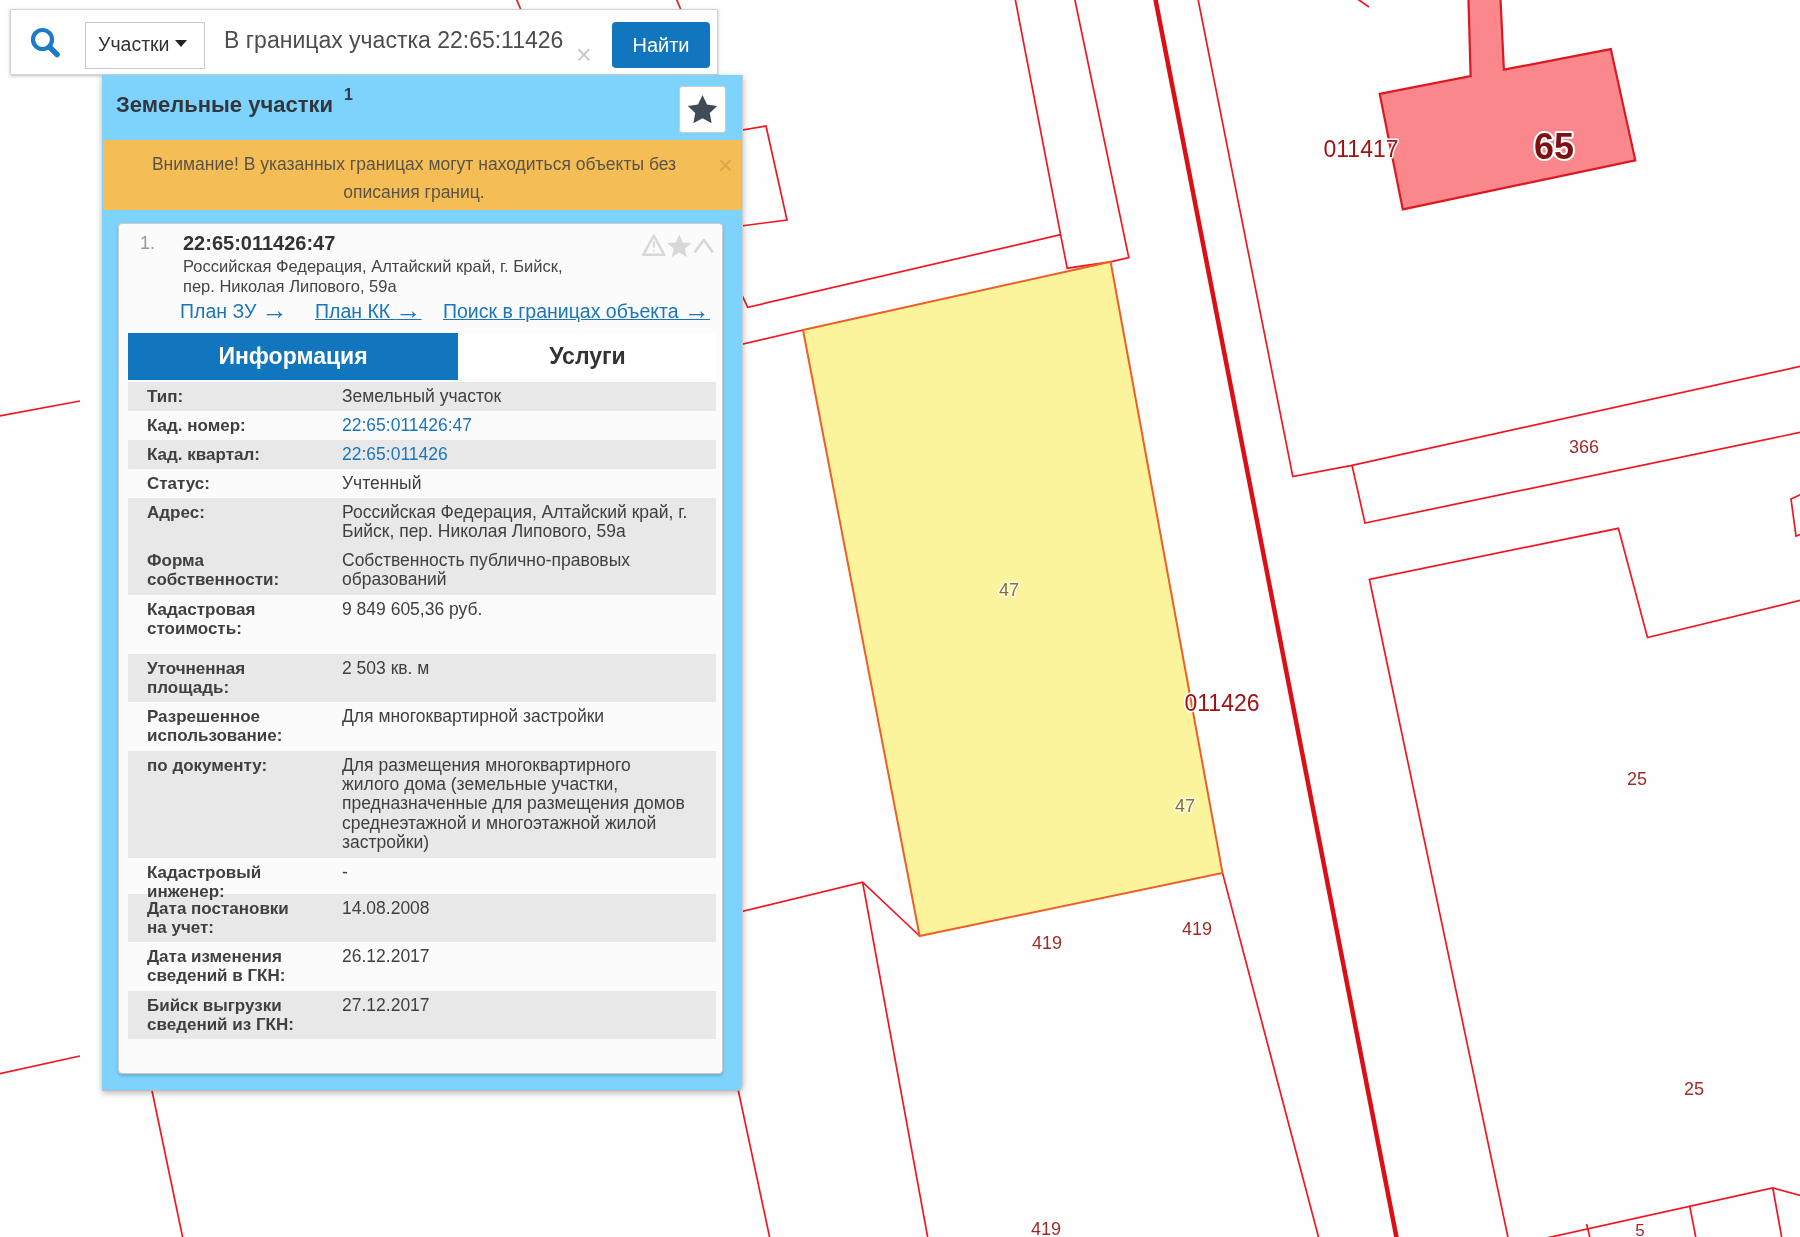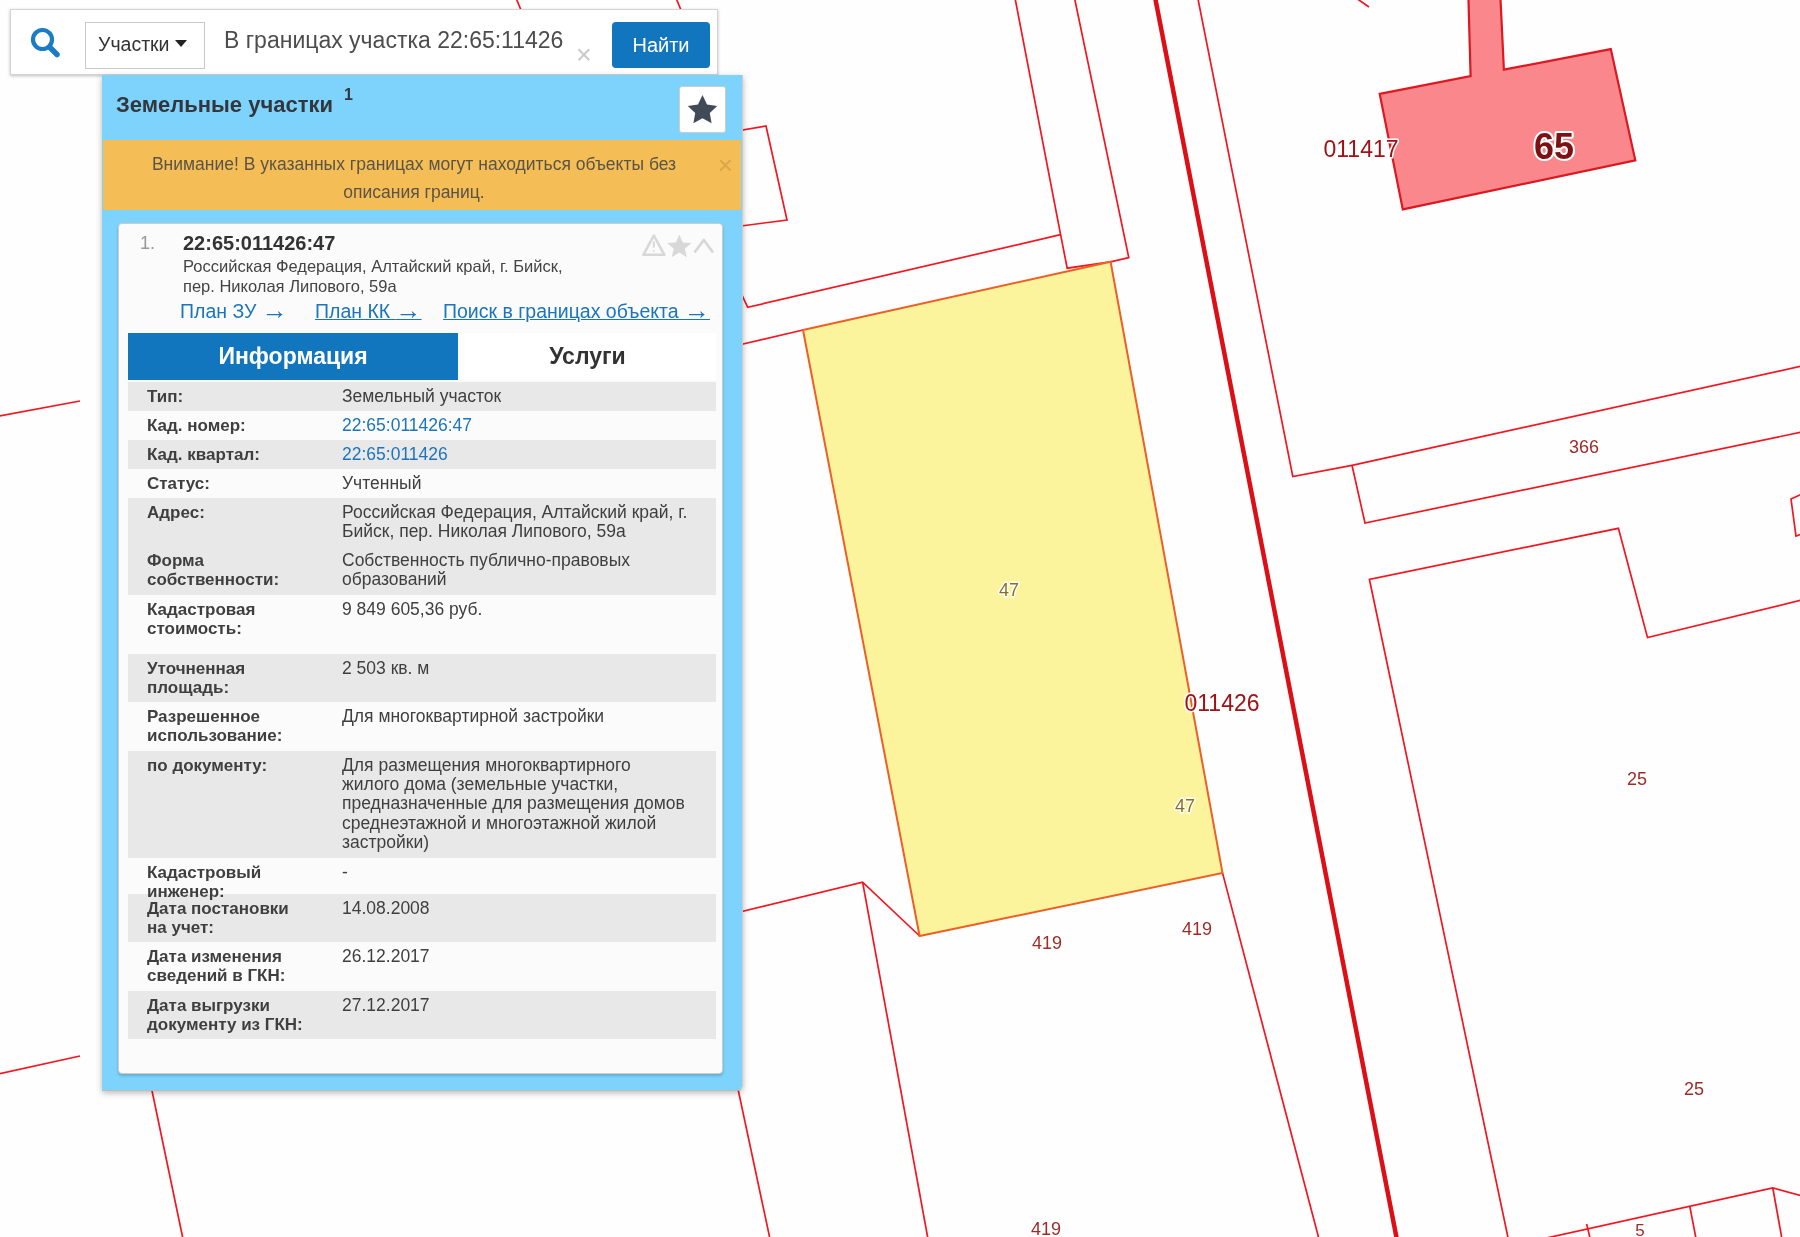--- a/index.html
+++ b/index.html
@@ -150,18 +150,18 @@
 </div>
 <div style="display:flex;background:#e8e8e8;height:48.5px;box-sizing:border-box;">
 <div style="width:214px;box-sizing:border-box;padding:5px 35px 0 19px;font-weight:bold;line-height:19.4px;font-size:17px;">Дата постановки на учет:</div>
 <div style="flex:1;box-sizing:border-box;padding:5px 25px 0 0;line-height:19.4px;font-size:17.5px;color:#3f3f3f;">14.08.2008</div>
 </div>
 <div style="display:flex;background:transparent;height:48.5px;box-sizing:border-box;">
 <div style="width:214px;box-sizing:border-box;padding:5px 35px 0 19px;font-weight:bold;line-height:19.4px;font-size:17px;">Дата изменения сведений в ГКН:</div>
 <div style="flex:1;box-sizing:border-box;padding:5px 25px 0 0;line-height:19.4px;font-size:17.5px;color:#3f3f3f;">26.12.2017</div>
 </div>
 <div style="display:flex;background:#e8e8e8;height:48.5px;box-sizing:border-box;">
-<div style="width:214px;box-sizing:border-box;padding:5px 35px 0 19px;font-weight:bold;line-height:19.4px;font-size:17px;">Дата выгрузки документу из ГКН:</div>
+<div style="width:214px;box-sizing:border-box;padding:5px 35px 0 19px;font-weight:bold;line-height:19.4px;font-size:17px;">Бийск выгрузки сведений из ГКН:</div>
 <div style="flex:1;box-sizing:border-box;padding:5px 25px 0 0;line-height:19.4px;font-size:17.5px;color:#3f3f3f;">27.12.2017</div>
 </div>
     </div>
   </div>
 </div>
 
 </body></html>

